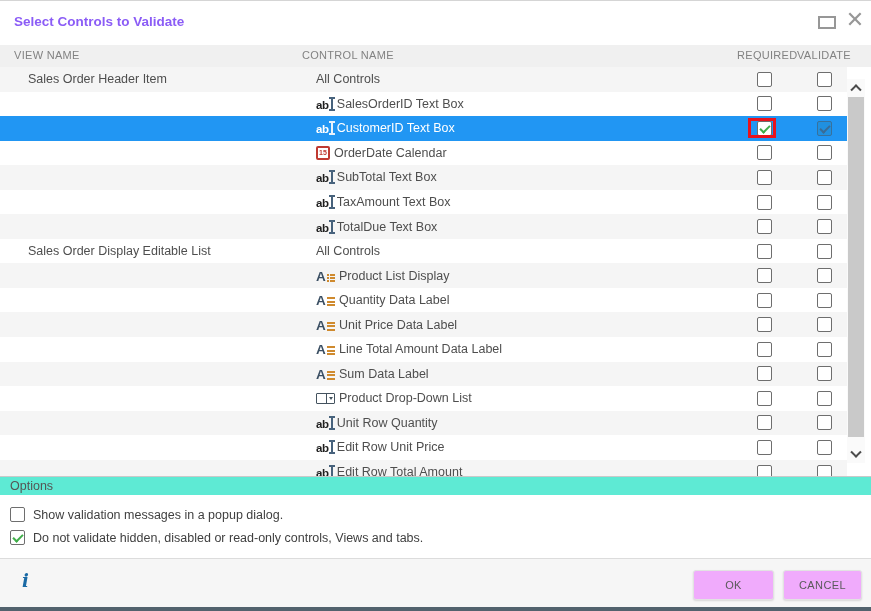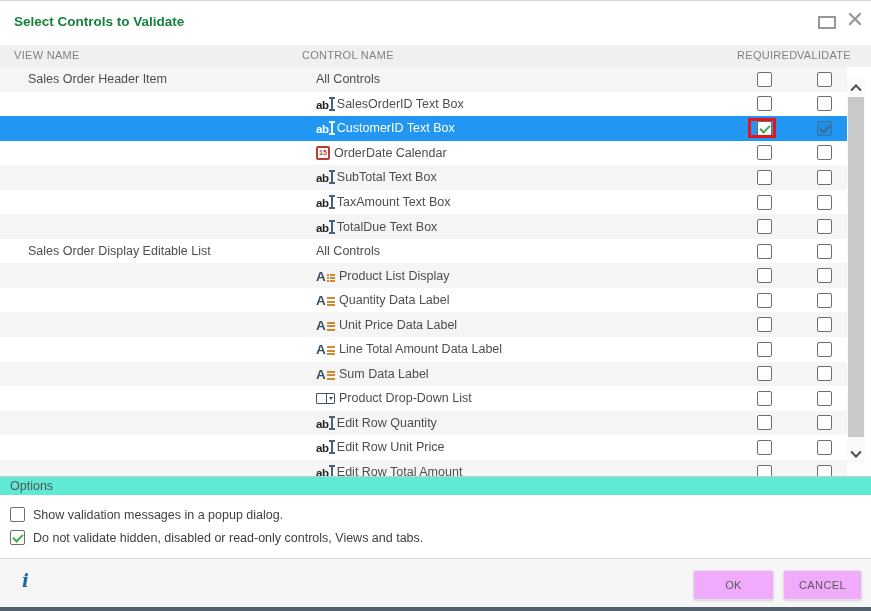--- a/index.html
+++ b/index.html
@@ -3,21 +3,21 @@
 <meta charset="utf-8">
 <style>
   * { box-sizing: border-box; margin: 0; padding: 0; }
   html,body { width:871px; height:611px; background:#fff; overflow:hidden;
     font-family:"Liberation Sans", sans-serif; }
   .dialog { position:relative; width:871px; height:611px; background:#fff;
     border-top:1px solid #d5d5d5; }
 
   
   .titlebar { position:absolute; left:0; top:0; width:871px; height:44px; background:#fff; }
-  .title { position:absolute; left:14px; top:13px; font-size:13.5px; font-weight:bold; color:#15803d; }
+  .title { position:absolute; left:14px; top:13px; font-size:13.5px; font-weight:bold; color:#8b5cf6; }
   .win-btn { position:absolute; background:none; border:none; cursor:pointer; }
   .max-btn { left:818px; top:14px; width:20px; height:14px; }
   .max-glyph { display:block; width:18px; height:13px; border:2px solid #979797; }
   .close-btn { left:842px; top:4px; width:26px; height:30px; font-size:22px; color:#979797;
     font-family:"Liberation Sans", sans-serif; line-height:30px; }
 
   
   .colheader { position:absolute; left:0; top:44px; width:871px; height:22px; background:#f0f0f0; }
   .colheader span { position:absolute; top:4px; font-size:11px; color:#828282; letter-spacing:.3px; }
   .col-view { left:14px; } .col-control { left:302px; } .col-required { left:737px; } .col-validate { left:797px; }
@@ -364,21 +364,21 @@
           <span class="cbx"></span>
         </div>
       </div>
       <div class="trow alt">
         <div class="cell view-cell"></div>
         <div class="cell control-cell">
           <span class="ic-textbox">
             <span class="ab">ab</span>
             <span class="ibeam"></span>
           </span>
-          <span>Edit Row Quantity</span>
+          <span>Unit Row Quantity</span>
         </div>
         <div class="cbcell req">
           <span class="cbx"></span>
         </div>
         <div class="cbcell val">
           <span class="cbx"></span>
         </div>
       </div>
       <div class="trow">
         <div class="cell view-cell"></div>

